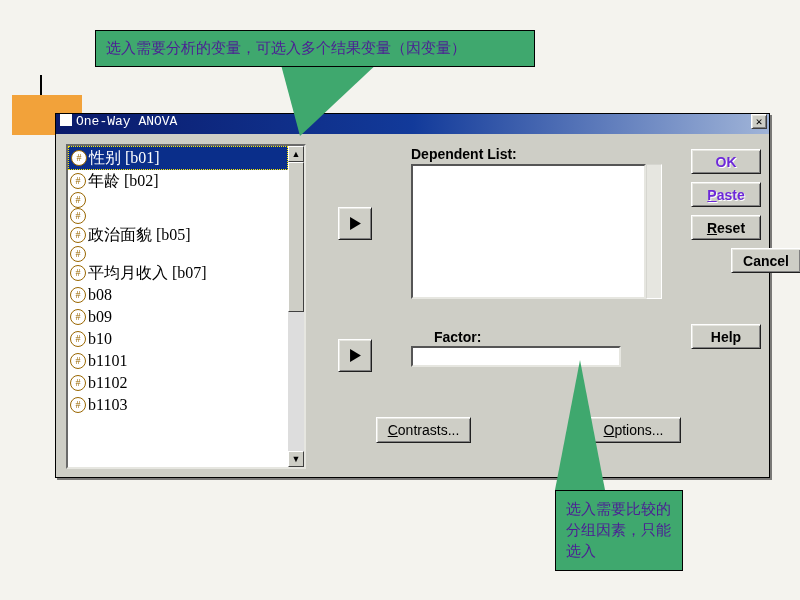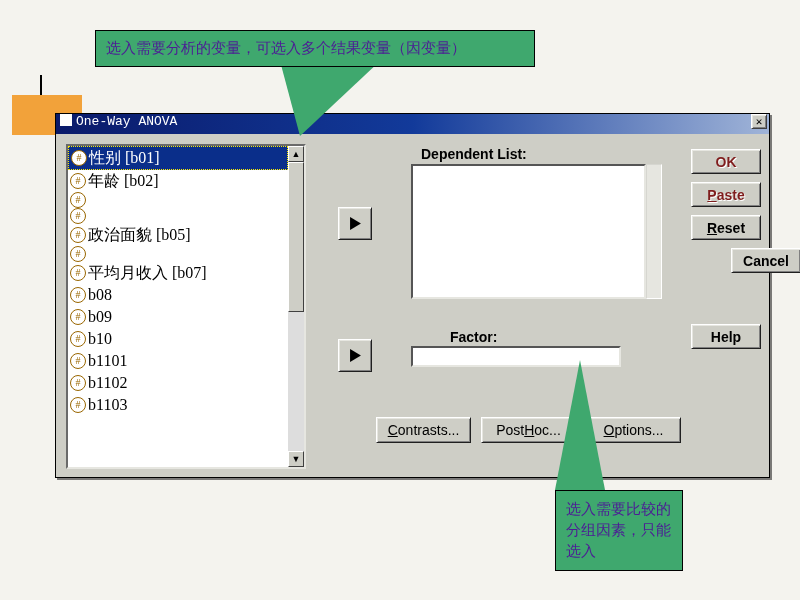--- a/index.html
+++ b/index.html
@@ -155,22 +155,22 @@
   font-size:9px;color:#000;
 }
 .sb-thumb{
   height:150px;background:#cecec6;
   border:1px solid;border-color:#fff #404040 #404040 #fff;
 }
 .sb-track{flex:1;background:#ddd;}
 
 
 .lbl{position:absolute;font-size:14px;font-weight:bold;}
-.dep-lbl{left:355px;top:12px;margin-left:10px;}
-.fact-lbl{left:378px;top:195px;margin-left:16px;}
+.dep-lbl{left:355px;top:12px;}
+.fact-lbl{left:378px;top:195px;}
 
 .inset-box{
   position:absolute;background:#fff;
   border:2px solid;border-color:#555 #e6e6e0 #e6e6e0 #555;
 }
 .dep-list{left:355px;top:30px;width:235px;height:135px;}
 .dis-track-dep{
   position:absolute;left:590px;top:30px;width:16px;height:135px;
   background:#e6e6e0;
   border:1px solid;border-color:#d6d6d0 #fff #fff #d6d6d0;
@@ -192,21 +192,21 @@
 .arrow-fact{left:282px;top:205px;}
 .btn.arrow svg{width:11px;height:13px;}
 
 .bottom-btn{width:95px;height:26px;top:283px;font-weight:normal;}
 .contrasts{left:320px;}
 .posthoc{left:425px;}
 .options{left:530px;}
 
 
 .rbtn{width:70px;height:25px;left:635px;font-weight:bold;}
-.rbtn.dis{color:#7f1d1d;text-shadow:1px 1px 0 #fff;}
+.rbtn.dis{color:#6d28d9;text-shadow:1px 1px 0 #fff;}
 .ok{top:15px;}
 .paste{top:48px;}
 .reset{top:81px;font-weight:normal;}
 .cancel{top:114px;font-weight:normal;margin-left:40px;}
 .help{top:190px;font-weight:normal;}
 </style>
 </head>
 <body>
 
 <div class="orange-corner"></div>
@@ -303,25 +303,20 @@
       <svg viewBox="0 0 10 12">
           <polygon points="0,0 10,6 0,12" fill="#000"></polygon>
         </svg>
     </button>
 
     <button class="btn bottom-btn contrasts">
       <span></span>
         <span class="ul">C</span>
         <span>ontrasts...</span>
     </button>
-    <button class="btn bottom-btn posthoc">
-      <span>Post </span>
-        <span class="ul">H</span>
-        <span>oc...</span>
-    </button>
     <button class="btn bottom-btn options">
       <span></span>
         <span class="ul">O</span>
         <span>ptions...</span>
     </button>
 
     <button class="btn rbtn dis ok">OK</button>
     <button class="btn rbtn dis paste">
       <span class="ul">P</span>
         <span>aste</span>

